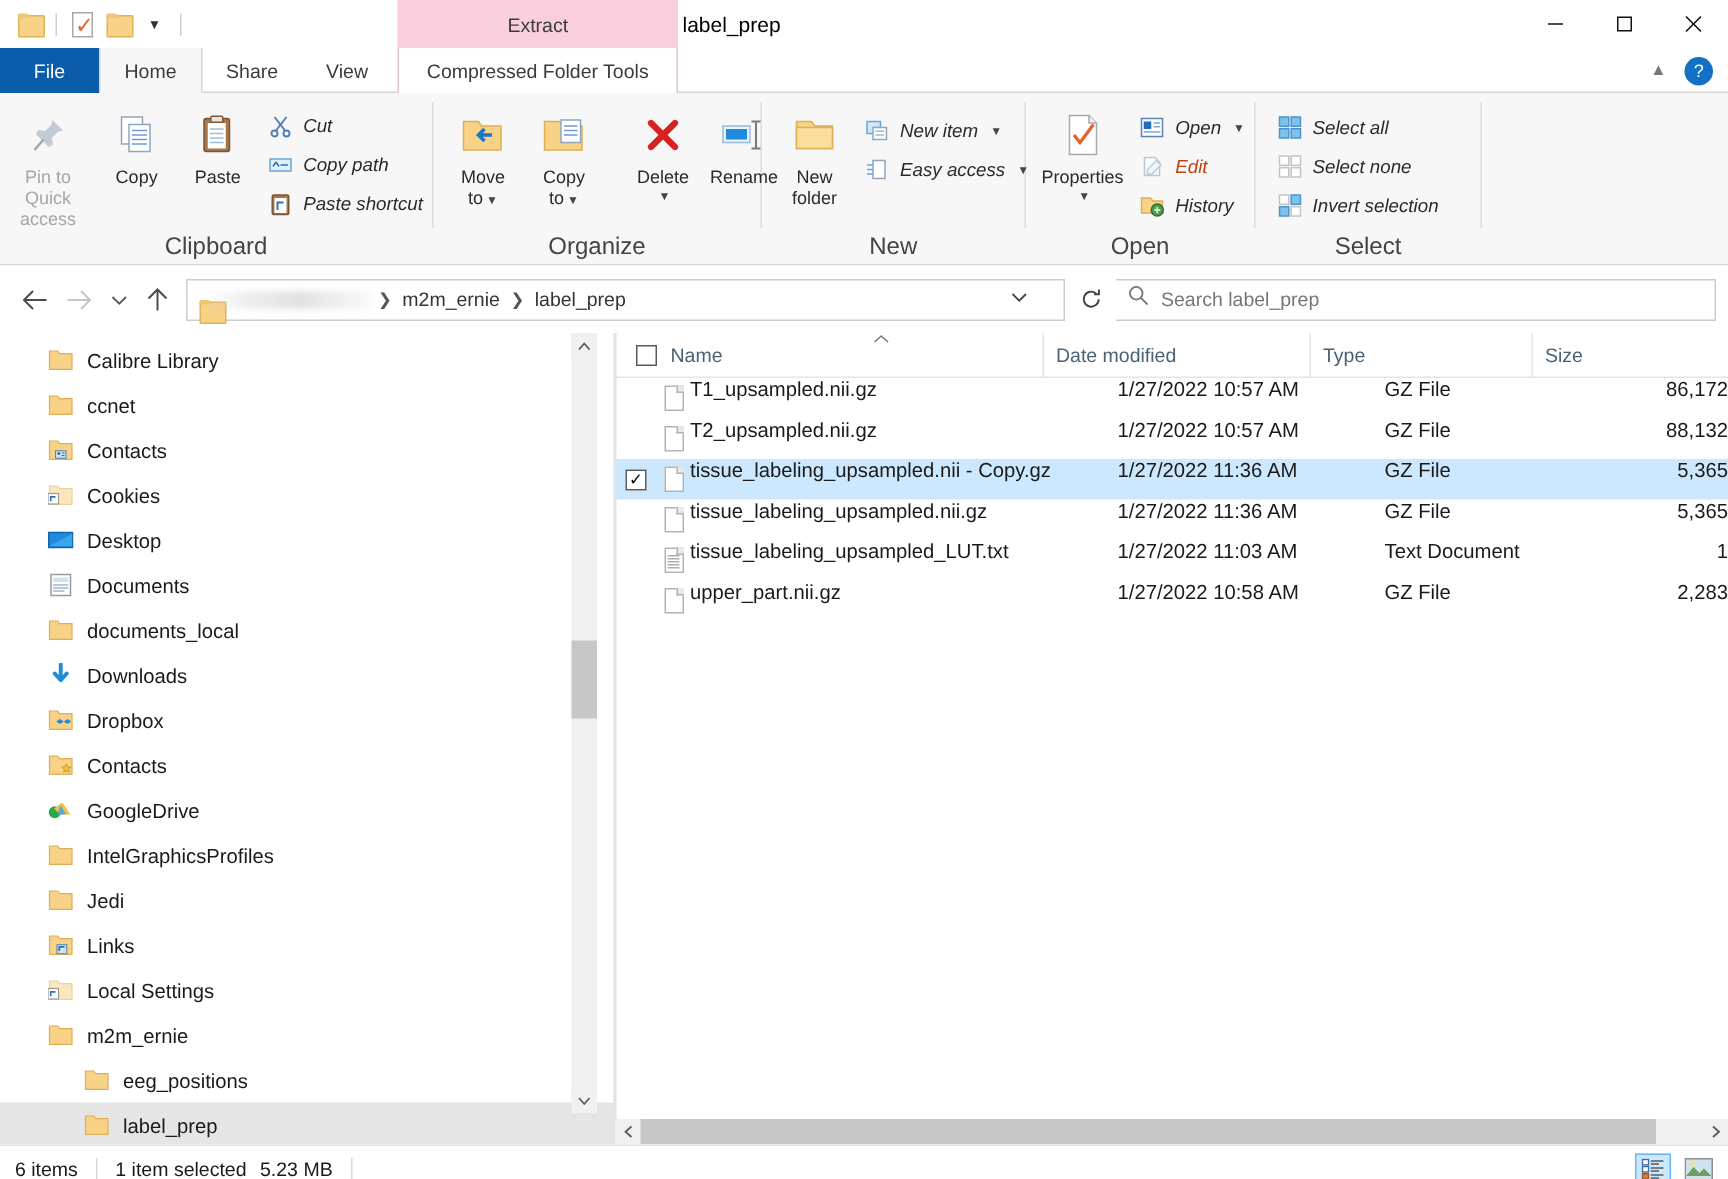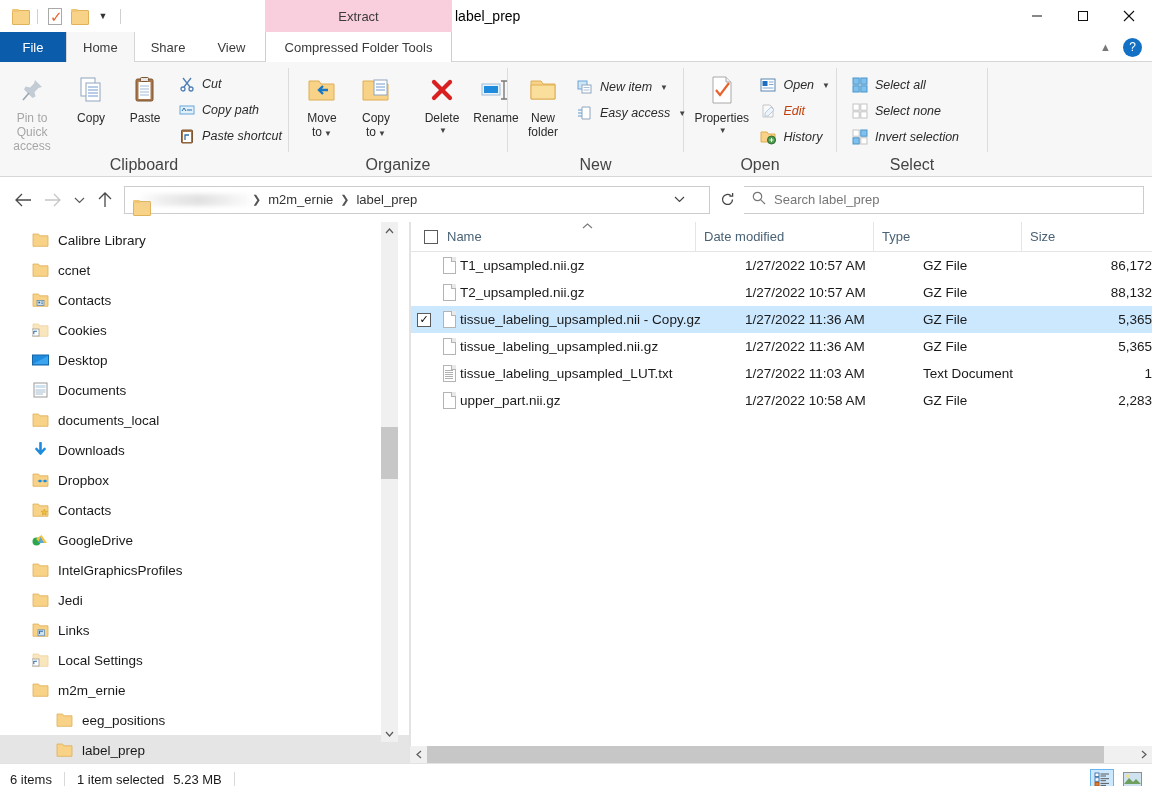--- a/index.html
+++ b/index.html
@@ -167,21 +167,21 @@
   .ch {
     height:30px; display:flex; align-items:center; padding-left:8px;
     border-left:1px solid #e5e5e5;
   }
   .ch.first { border-left:0;text-align:center; }
   .cb-all {
     width:14px; height:14px; border:1px solid #5a5a5a; background:#fff;
     margin-left:14px; margin-right:9px; flex:0 0 14px;
   }
   .row {
-    height:27px; display:flex; align-items:center; font-size:13.5px; color:#1a1a1a;
+    height:27px; display:flex; font-size:13.5px; color:#1a1a1a;
   }
   .row.sel { background:#cce8ff; }
   .row-cb { width:28px; display:flex; align-items:center; justify-content:center; flex:0 0 28px; }
   .cb {
     width:14px; height:14px; border:1px solid #5a5a5a; background:#fff;
     display:flex; align-items:center; justify-content:center;
     font-size:11px; color:#000; line-height:12px;
     font-family:"DejaVu Sans", sans-serif;
   }
   .row-ico { width:22px; flex:0 0 22px; display:flex; align-items:center; justify-content:center; }

